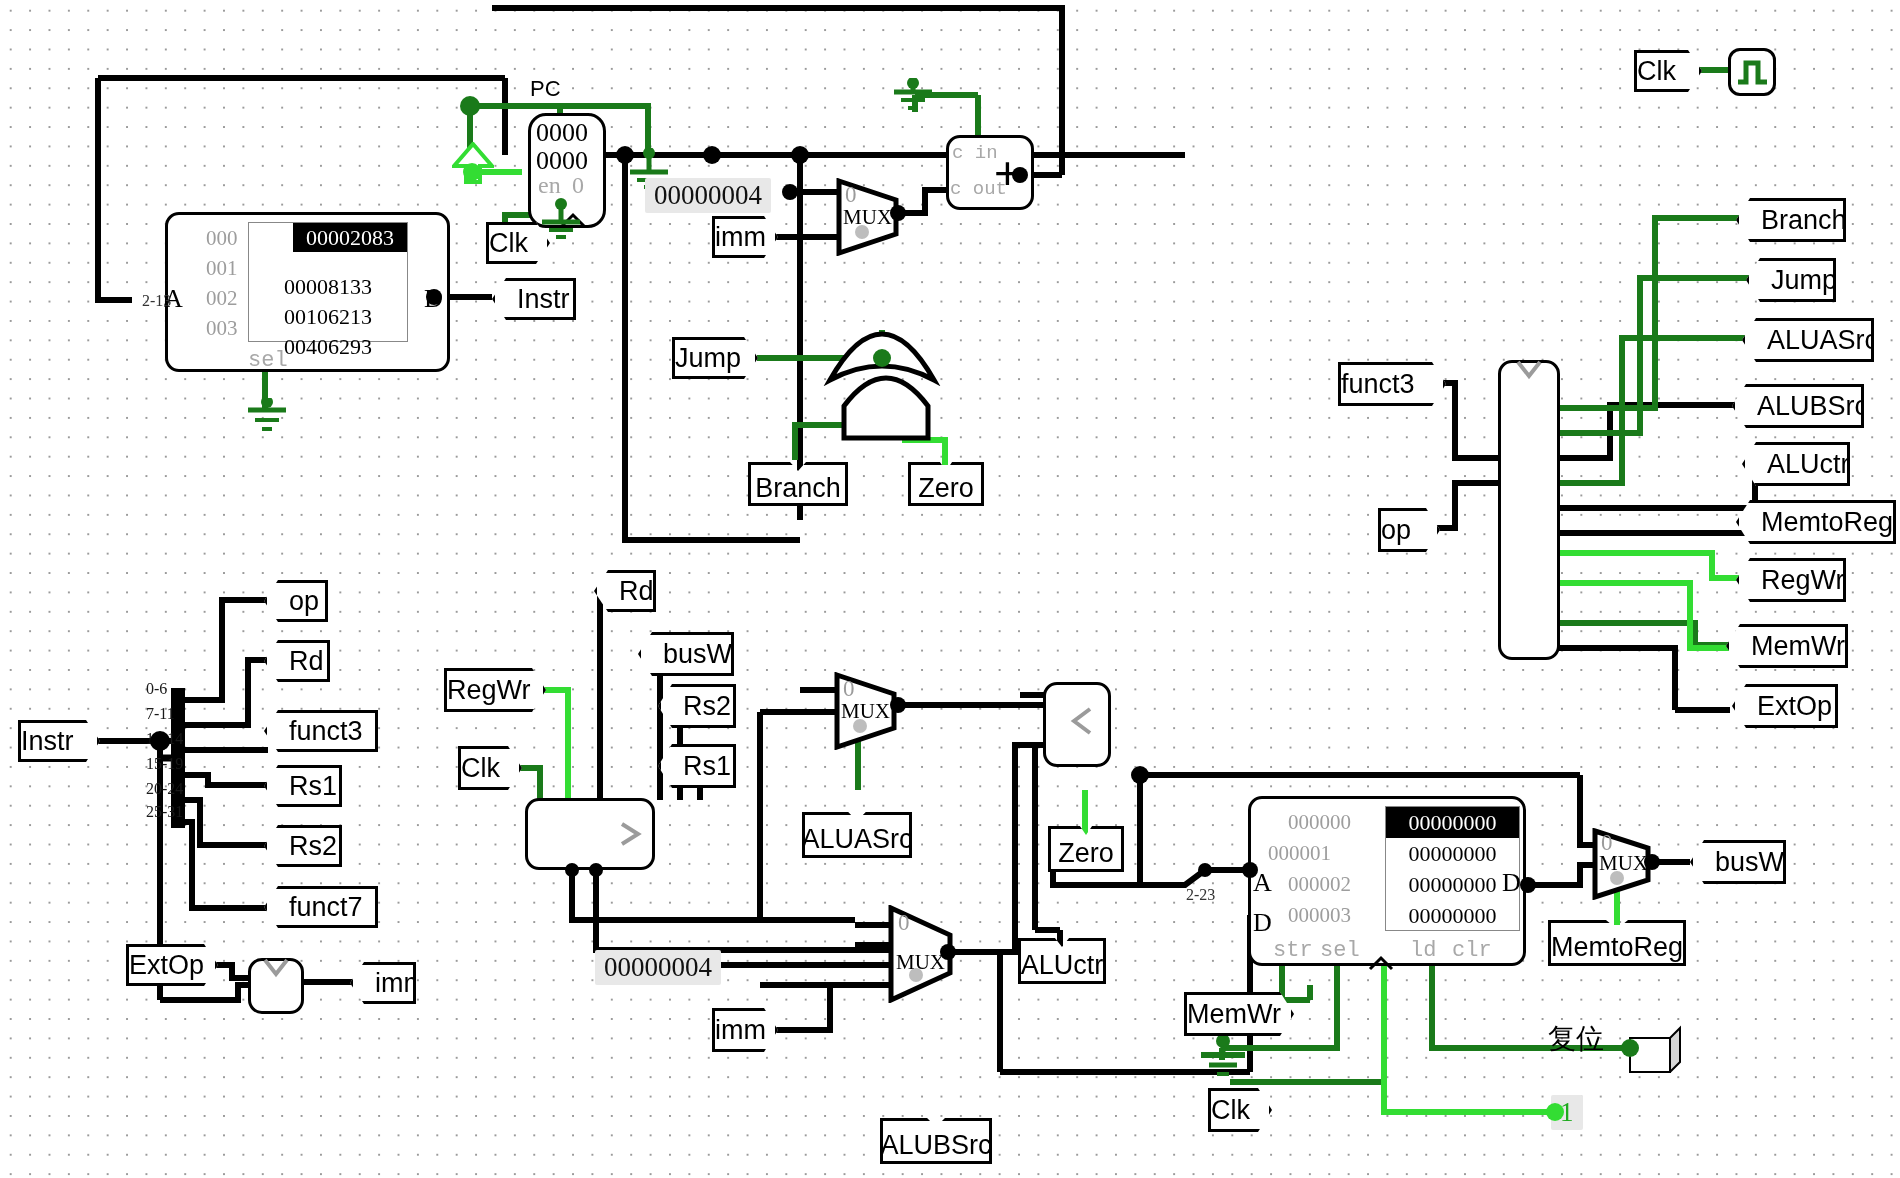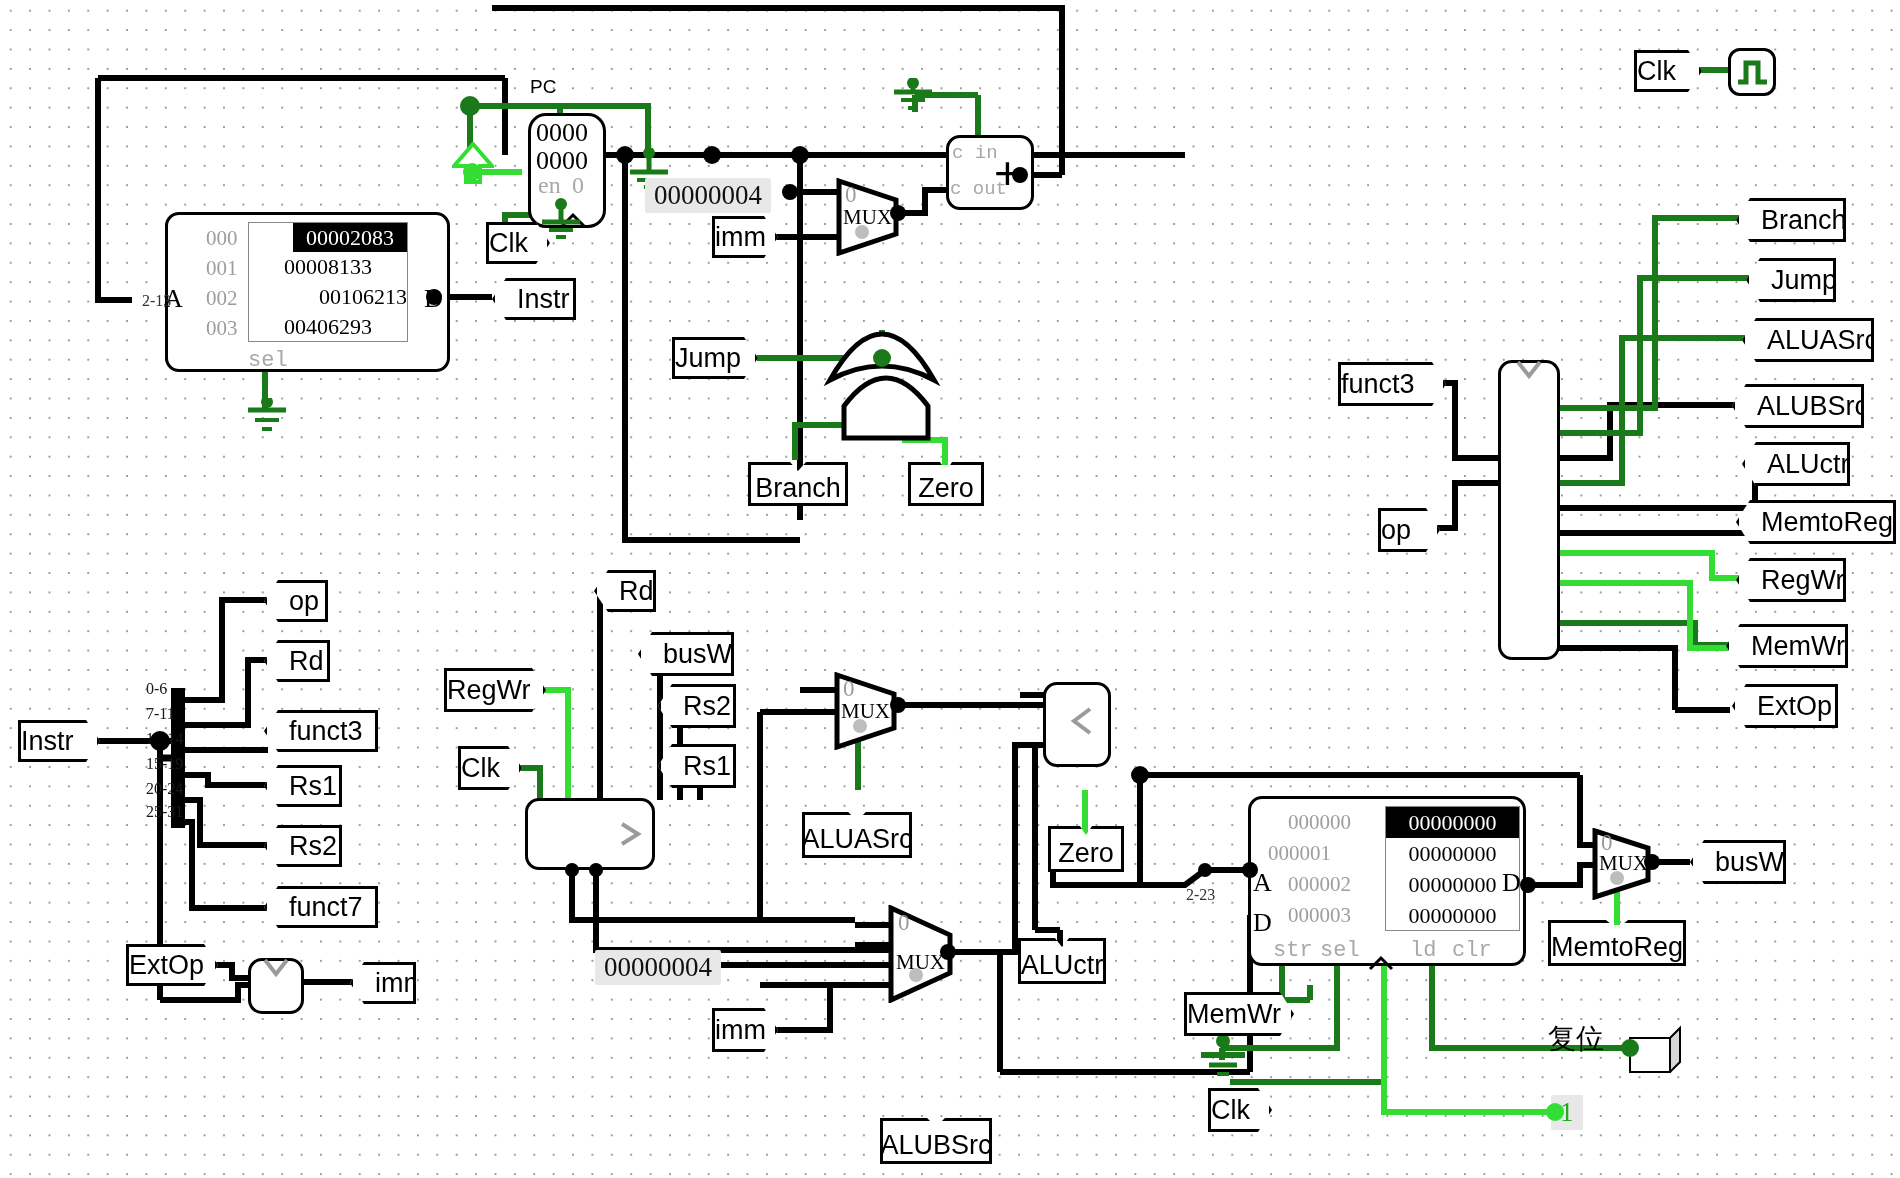--- a/index.html
+++ b/index.html
@@ -270,41 +270,41 @@
     </g>
 
   </g>
 </svg>
 
 <div class="roundbox" style="left:165px;top:212px;width:285px;height:160px;"></div>
 <div class="memtable" style="left:248px;top:222px;width:160px;height:120px;border:1px solid #888;">
   <div class="memrow" style="height:29px;padding-left:44px;">
     <div class="memval sel" style="width:100%;text-align:center;height:29px;line-height:29px;">00002083</div>
   </div>
+  <div class="memrow" style="height:30px;margin-top:20px;">
+    <div class="memval" style="width:100%;text-align:center;height:30px;line-height:30px;">00008133</div>
+  </div>
   <div class="memrow" style="height:30px;">
-    <div class="memval" style="width:100%;text-align:center;height:30px;line-height:30px;">00008133</div>
-  </div>
-  <div class="memrow" style="height:30px;">
-    <div class="memval" style="width:100%;text-align:right;height:30px;line-height:30px;">00106213</div>
+    <div class="memval" style="width:100%;text-align:center;height:30px;line-height:30px;">00106213</div>
   </div>
   <div class="memrow" style="height:30px;">
     <div class="memval" style="width:100%;text-align:center;height:30px;line-height:30px;">00406293</div>
   </div>
 </div>
 <div class="memaddr" style="position:absolute;left:206px;top:226px;">000</div>
 <div class="memaddr" style="position:absolute;left:206px;top:256px;">001</div>
 <div class="memaddr" style="position:absolute;left:206px;top:286px;">002</div>
 <div class="memaddr" style="position:absolute;left:206px;top:316px;">003</div>
 <div class="memlabel" style="left:248px;top:348px;">sel</div>
 <div class="grayglyph" style="left:164px;top:284px;font-size:26px;color:#000;">A</div>
 <div class="grayglyph" style="left:424px;top:284px;font-size:26px;color:#000;">D</div>
 <div class="splitlabel" style="left:142px;top:292px;color:#333;">2-13</div>
 
 <div class="roundbox" style="left:528px;top:113px;width:78px;height:115px;border-radius:18px;"></div>
-<div style="position:absolute;left:530px;top:76px;font-size:19px;font-family:'Liberation Sans',sans-serif;color:#000;">PC</div>
+<div style="position:absolute;left:530px;top:76px;font-size:22px;font-family:'Liberation Sans',sans-serif;color:#000;">PC</div>
 <div style="position:absolute;left:536px;top:118px;font-size:26px;font-family:'Liberation Serif',serif;color:#000;">0000</div>
 <div style="position:absolute;left:536px;top:146px;font-size:26px;font-family:'Liberation Serif',serif;color:#000;">0000</div>
 <div style="position:absolute;left:538px;top:172px;font-size:24px;font-family:'Liberation Serif',serif;color:#a8a8a8;">en</div>
 <div style="position:absolute;left:572px;top:172px;font-size:24px;font-family:'Liberation Serif',serif;color:#a8a8a8;">0</div>
 
 <svg style="position:absolute;left:560px;top:212px;" width="26" height="16">
   <polyline points="2,14 13,3 24,14" fill="none" stroke="#000" stroke-width="3"></polyline>
 </svg>
 
 <svg style="position:absolute;left:452px;top:142px;" width="42" height="42">

